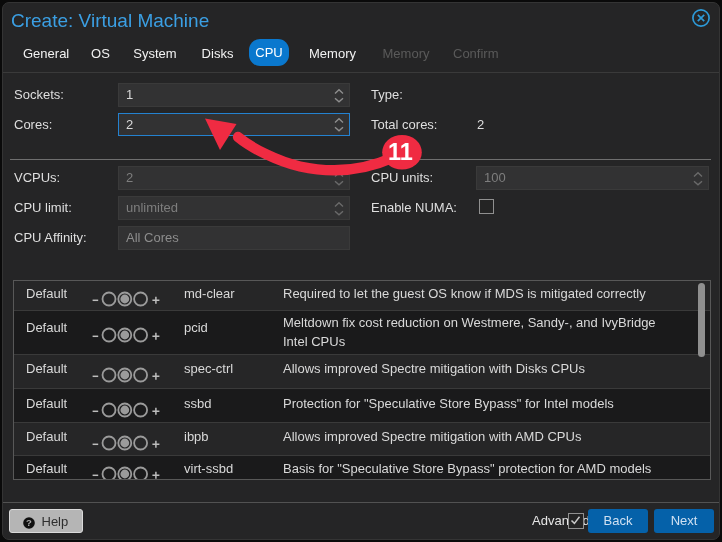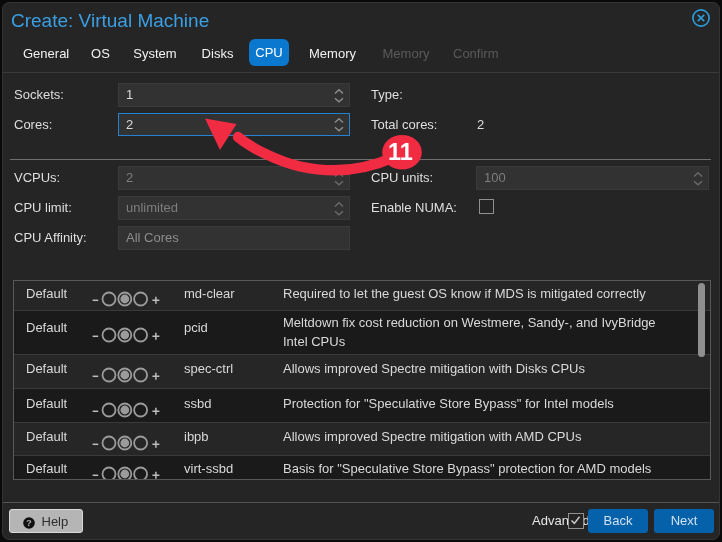--- a/index.html
+++ b/index.html
@@ -7,21 +7,21 @@
   font-family:"Liberation Sans", sans-serif; }
 #stage { position:absolute; left:0; top:0; width:722px; height:542px; font-size:13px; }
 .abs { position:absolute; }
 #dialog { left:2px; top:2px; width:718px; height:538px; background:#252526;
   border:1px solid #343434; border-radius:7px; }
 #title { left:11px; top:9.5px; font-size:19px; color:#3b9fe3; }
 .tab { position:absolute; top:43px; height:22px; line-height:22px;
   color:#f2f2f2; text-align:center; }
 .tab.dis { color:#5a5a5a; }
 #tabcpu { left:249px; top:39px; width:40px; height:27px; line-height:27px;
-  background:#0a78ce; color:#ffffff; border-radius:6px; text-align:center; }
+  background:#0a78ce; color:#ffffff; border-radius:11px; text-align:center; }
 .hr { background:#3a3a3a; height:1px; }
 .lbl { position:absolute; color:#dfdfdf; height:23.5px; line-height:23.5px; }
 .field { position:absolute; background:#323233; border:1px solid #3a3a3a; height:23.5px;
   color:#d9d9d9; line-height:21.5px; padding-left:7px; }
 .field.dis { color:#7e7e7e; }
 .field.ph { color:#8d8d8d; }
 .spin { position:absolute; right:3px; top:3.5px; }
 
 #tbl { left:13px; top:280px; width:698px; height:200px; border:1px solid #585858;
   background:#262627; overflow:hidden; }

